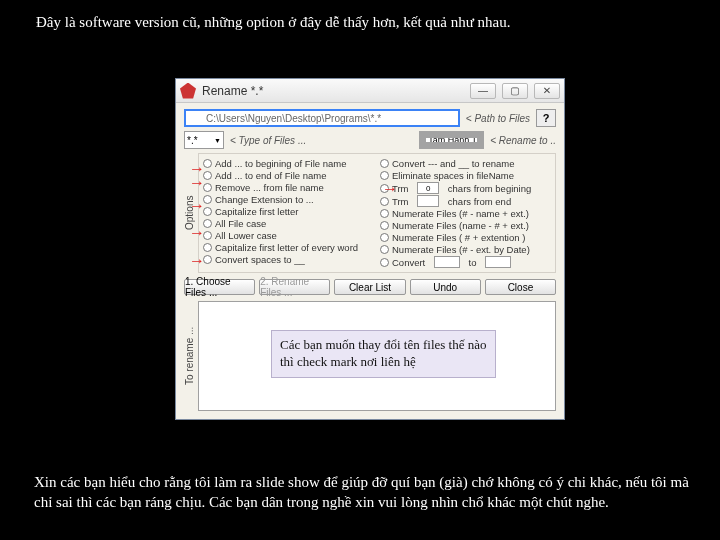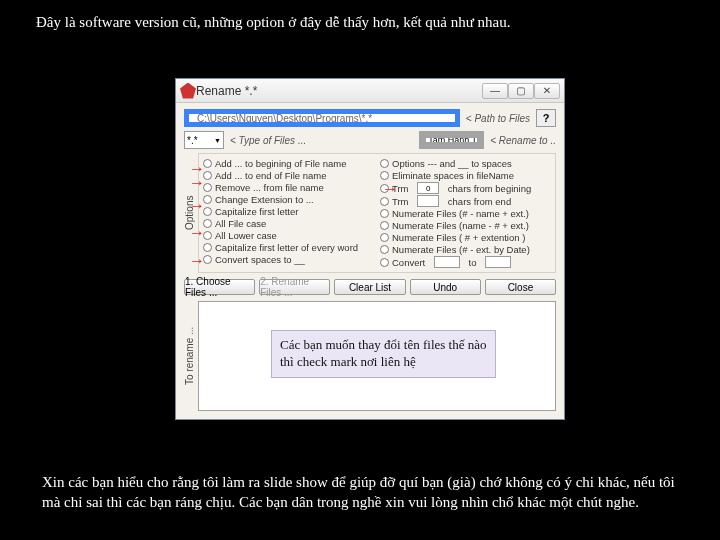--- a/index.html
+++ b/index.html
@@ -19,59 +19,60 @@
     font-size: 15px;
     padding: 14px 36px 10px 36px;
   }
   .bottom-text {
     color: #fff;
     font-family: Georgia, serif;
     font-size: 15px;
     padding: 8px 30px 10px 30px;
     position: absolute;
     bottom: 18px;
-    left: 12px; right: 0;
+    left: 4px; right: 0;
     line-height: 1.35;
   }
   .window {
     position: absolute;
     left: 175px;
     top: 78px;
     width: 390px;
     background: #ece9d8;
     border: 1px solid #7b8aa0;
     box-shadow: 0 0 0 1px #fff inset;
   }
   .titlebar {
     height: 24px;
     background: linear-gradient(#fafafa,#e6e6e6);
     border-bottom:1px solid #c7c7c7;
     display:flex;
     align-items:center;
     padding:0 4px;
+    gap:6px;
   }
   .appicon { width:16px; height:16px; display:inline-block; position:relative; }
   .appicon::before { content:""; position:absolute; inset:0; background:#c33; clip-path: polygon(50% 0,100% 38%,82% 100%,18% 100%,0 38%); }
   .titlebar-text { font-size:12px; color:#333; flex:1; }
   .winbtn {
     width:26px; height:16px;
     border:1px solid #b8b8b8;
     border-radius:2px;
     background:linear-gradient(#fff,#e4e4e4);
     display:inline-flex; align-items:center; justify-content:center;
     font-size:10px; color:#444;
   }
   .body {
     padding:6px 8px 8px 8px;
     background:#f3f1e9;
   }
   .row { display:flex; gap:6px; align-items:center; margin-bottom:4px; }
   .path-input {
-    flex:1; height:18px; border:5px solid #3b82f6; background:#fff;
-    font-size:10px; padding:0 8px; color:#666;
+    flex:1; height:18px; border:2px solid #3b82f6; background:#fff;
+    font-size:10px; padding:0 20px; color:#666;
   }
   .path-label, .small-label { font-style:italic; color:#555; font-size:10px; }
   .help-btn {
     width:20px; height:18px; border:1px solid #999; background:#eee;
     display:inline-flex; align-items:center; justify-content:center;
     font-weight:bold;
   }
   .type-select {
     width:40px; height:18px; border:1px solid #999; background:#fff;
     display:inline-flex; align-items:center; justify-content:space-between;
@@ -209,21 +210,21 @@
               <span class="radio-label">Capitalize first letter of every word</span>
             </div>
           <div class="radio-row">
               <span class="radio"></span>
               <span class="radio-label">Convert spaces to __</span>
             </div>
         </div>
         <div class="col">
           <div class="radio-row">
               <span class="radio"></span>
-              <span class="radio-label">Options --- and __ to spaces</span>
+              <span class="radio-label">Convert --- and __ to rename</span>
             </div>
           <div class="radio-row">
               <span class="radio"></span>
               <span class="radio-label">Eliminate spaces in fileName</span>
             </div>
           <div class="radio-row"><span class="radio"></span><span class="radio-label">Trm</span>&nbsp;<input class="tiny-spin" value="0" style="">&nbsp;<span class="radio-label">chars from begining</span></div>
           <div class="radio-row"><span class="radio"></span><span class="radio-label">Trm</span>&nbsp;<input class="tiny-spin" style="">&nbsp;<span class="radio-label">chars from end</span></div>
           <div class="radio-row">
               <span class="radio"></span>
               <span class="radio-label">Numerate Files (# - name + ext.)</span>

